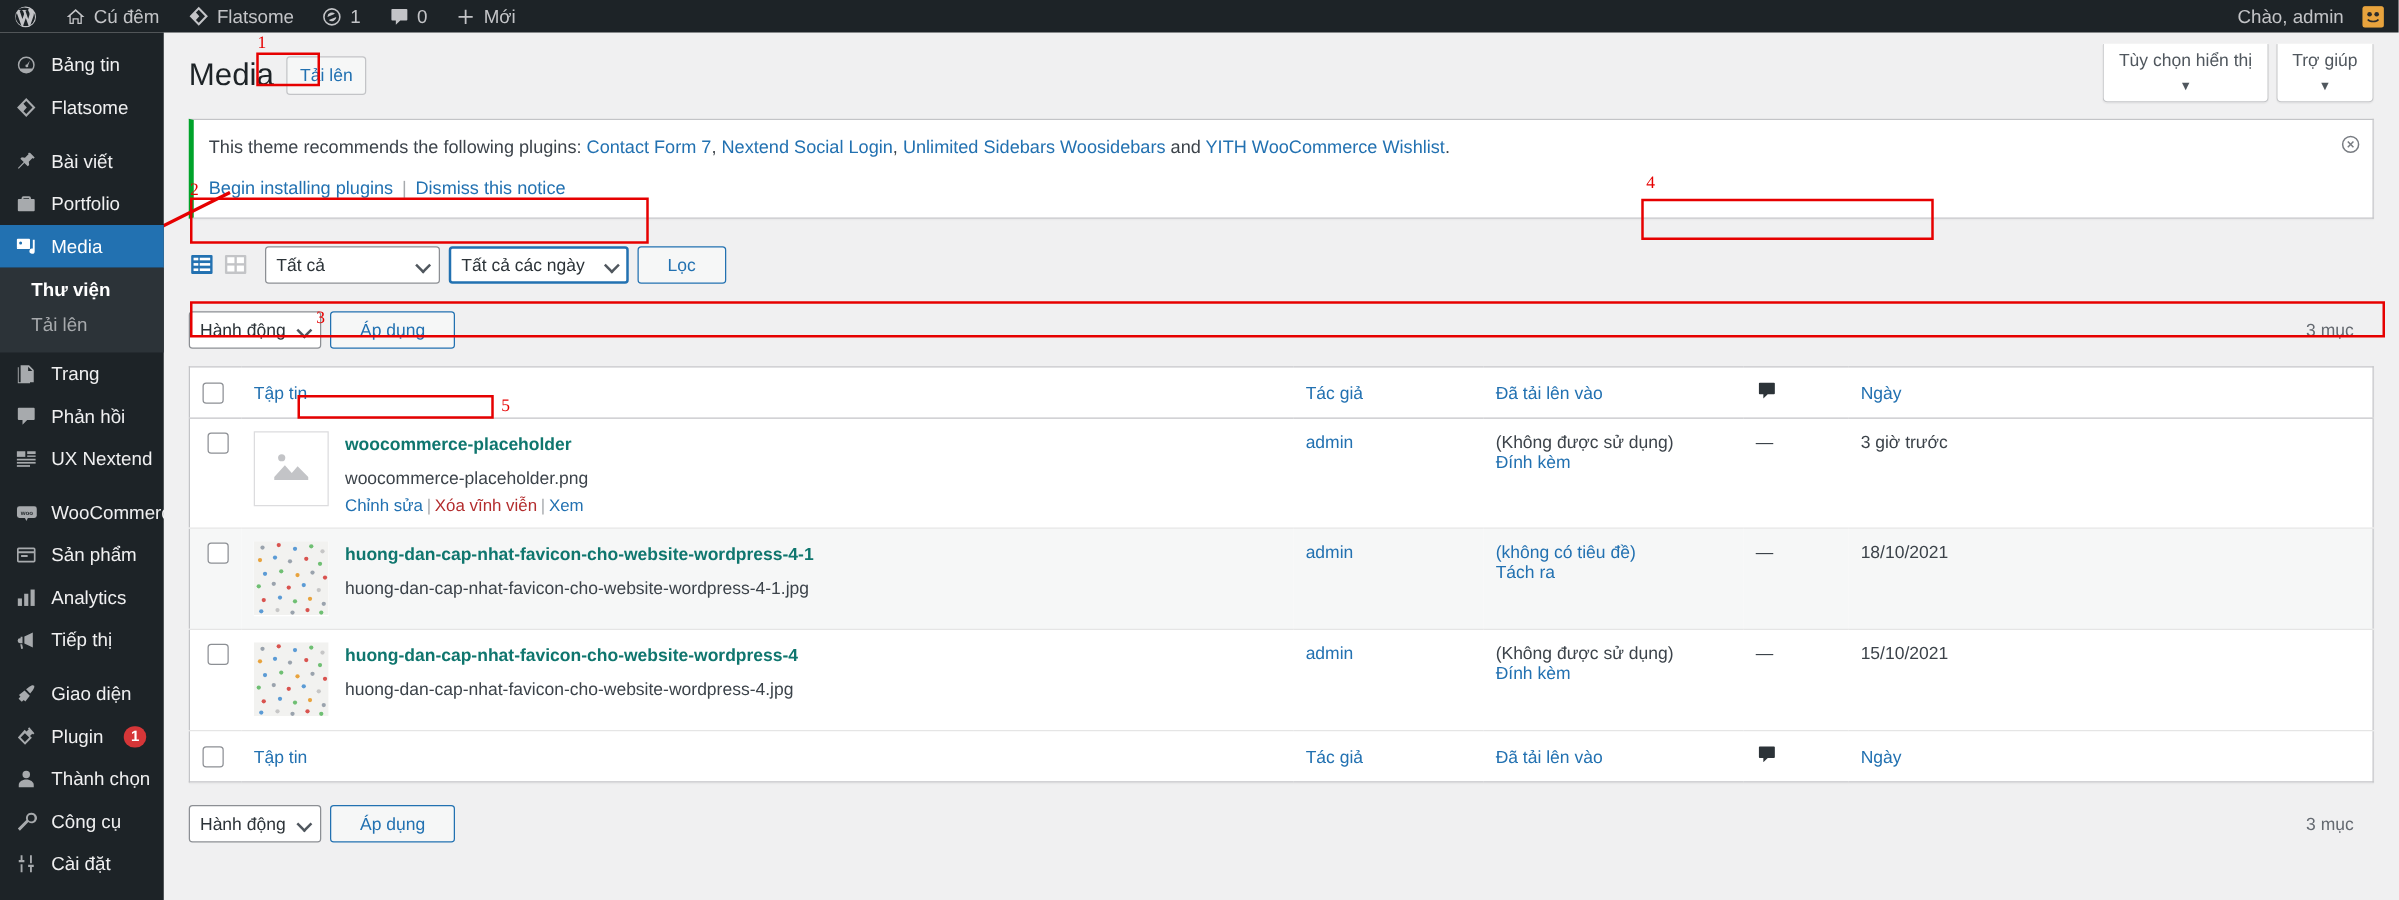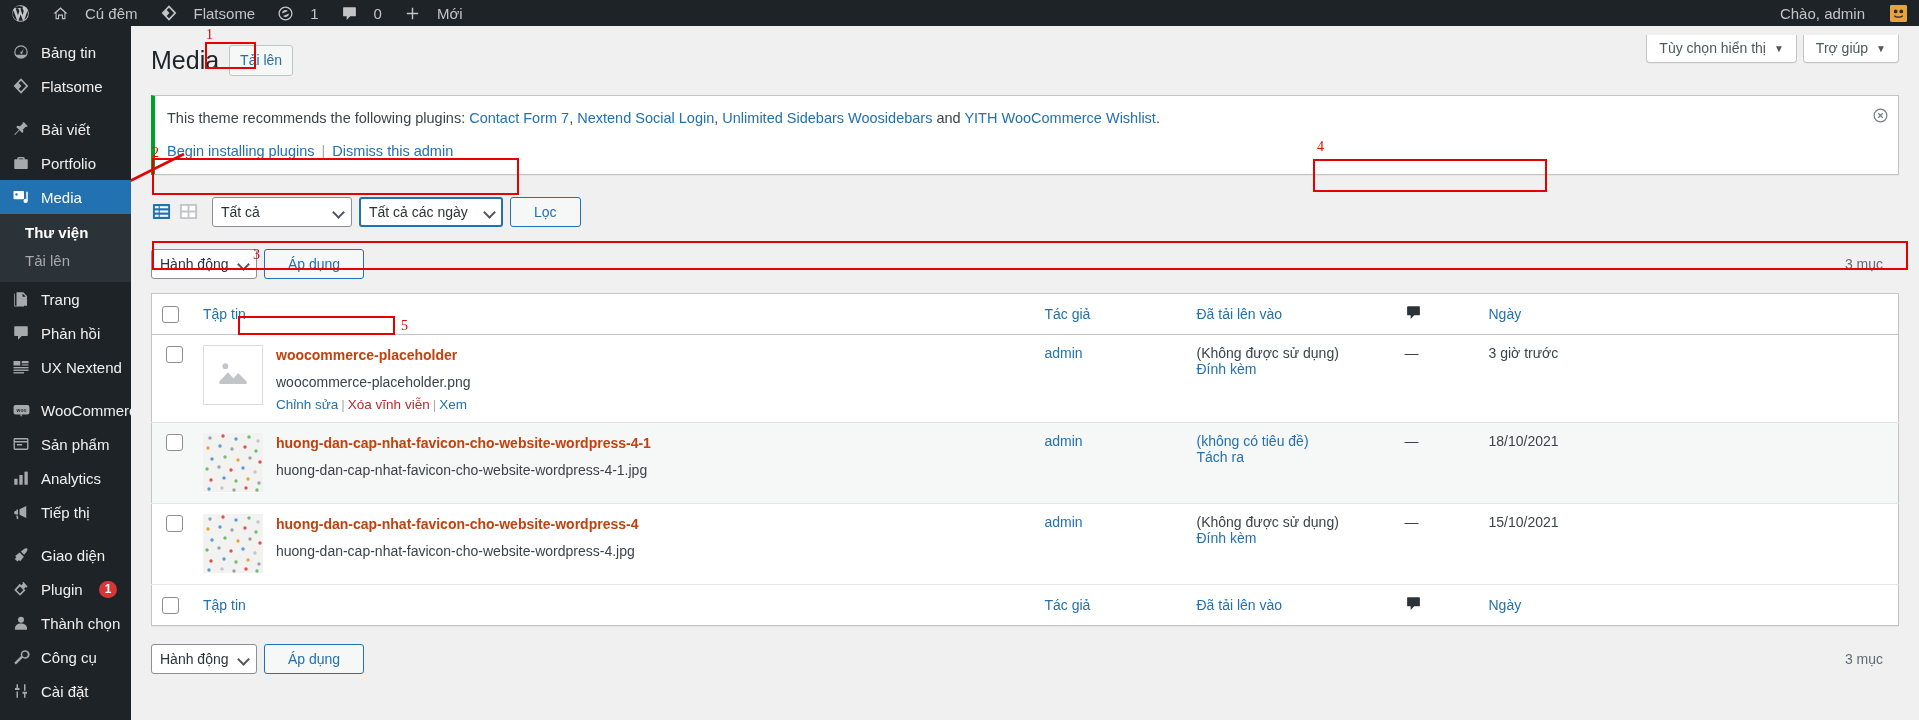--- a/index.html
+++ b/index.html
@@ -16,21 +16,21 @@
 
   
   #adminbar {
     position:absolute; top:0; left:0; width:1919px; height:26px;
     background:#1d2327; color:#c3c4c7;
     display:flex; align-items:center;
     font-size:15px;
     z-index:50;
   }
   .ab-item {
-    display:flex; align-items:center; gap:16px;
+    display:flex; align-items:center; gap:6px;
     height:26px; padding:0 11px; color:#c3c4c7; white-space:nowrap;
     font-size:15px;
   }
   .ab-item .ab-ico { display:inline-flex; align-items:center; justify-content:center; }
   #adminbar-right { margin-left:auto; display:flex; align-items:center; padding-right:12px; }
   .avatar {
     width:17px; height:17px; margin-left:9px; border-radius:2px;
     background:#e8a33d;
     display:inline-flex; align-items:center; justify-content:center;
     font-size:11px; color:#1d2327; overflow:hidden;
@@ -81,20 +81,21 @@
   #screen-meta {
     position:absolute; right:20px; top:9px;
     display:flex; gap:6px; z-index:5;
   }
   .meta-btn {
     background:#fff; border:1px solid #c3c4c7; border-top:none;
     border-radius:0 0 4px 4px;
     padding:5px 12px 6px 12px; font-size:14px; color:#50575e;
     display:flex; align-items:center; gap:8px;
     box-shadow:0 1px 1px rgba(0,0,0,.04);
+    flex-direction:column;
   }
   .caret { font-size:10px; color:#50575e; }
 
   
   .title-row { display:flex; align-items:center; gap:10px; padding-top:18px; }
   h1.page-title { font-size:25px; font-weight:400; color:#1d2327; margin:0; line-height:1.3; }
   .page-title-action {
     font-size:14px; color:#2271b1; background:#f6f7f7;
     border:1px solid #c3c4c7; border-radius:3px;
     padding:3px 10px 4px; line-height:1.6;
@@ -179,21 +180,21 @@
     background:#fff; display:inline-block; vertical-align:middle;
   }
 
   .media-cell { display:flex; gap:13px; }
   .thumb {
     width:60px; height:60px; flex:0 0 60px; border:1px solid #dcdcde;
     background:#fff; display:flex; align-items:center; justify-content:center;
     overflow:hidden;
   }
   .thumb.dots { border:none; }
-  .media-title { color:#c2410c; font-weight:bold; font-size:14px; line-height:1.5; }
+  .media-title { color:#0f766e; font-weight:bold; font-size:14px; line-height:1.5; }
   .media-filename { color:#3c434a; font-size:14px; line-height:1.6; margin-top:5px; }
   .row-actions { margin-top:4px; font-size:13.5px; color:#646970; }
   .row-actions a { color:#2271b1; }
   .sep { color:#a7aaad; padding:0 3px; }
 
   a { text-decoration:none; }
   .link { color:#2271b1; }
 
   
   .anno {
@@ -480,21 +481,21 @@
             <circle cx="12" cy="12" r="9"></circle>
             <path d="M8.8 8.8l6.4 6.4M15.2 8.8l-6.4 6.4"></path>
           </svg>
       </div>
       <p>
         <span>This theme recommends the following plugins: </span><a class="link">Contact Form 7</a><span>, </span><a class="link">Nextend Social Login</a><span>, </span><a class="link">Unlimited Sidebars Woosidebars</a><span> and </span><a class="link">YITH WooCommerce Wishlist</a><span>.</span>
       </p>
       <p>
         <a class="link">Begin installing plugins</a>
         <span class="sep">|</span>
-        <a class="link">Dismiss this admin</a>
+        <a class="link">Dismiss this notice</a>
       </p>
     </div>
 
     <div class="tablenav top">
       <div class="view-switch">
         <span class="vs-btn">
           <svg width="19" height="19" viewBox="0 0 20 20" fill="#2271b1">
               <rect x="1" y="2" width="18" height="16" rx="1"></rect>
               <rect x="3" y="4.4" width="4" height="2.2" fill="#fff"></rect>
               <rect x="8.2" y="4.4" width="8.8" height="2.2" fill="#fff"></rect>

